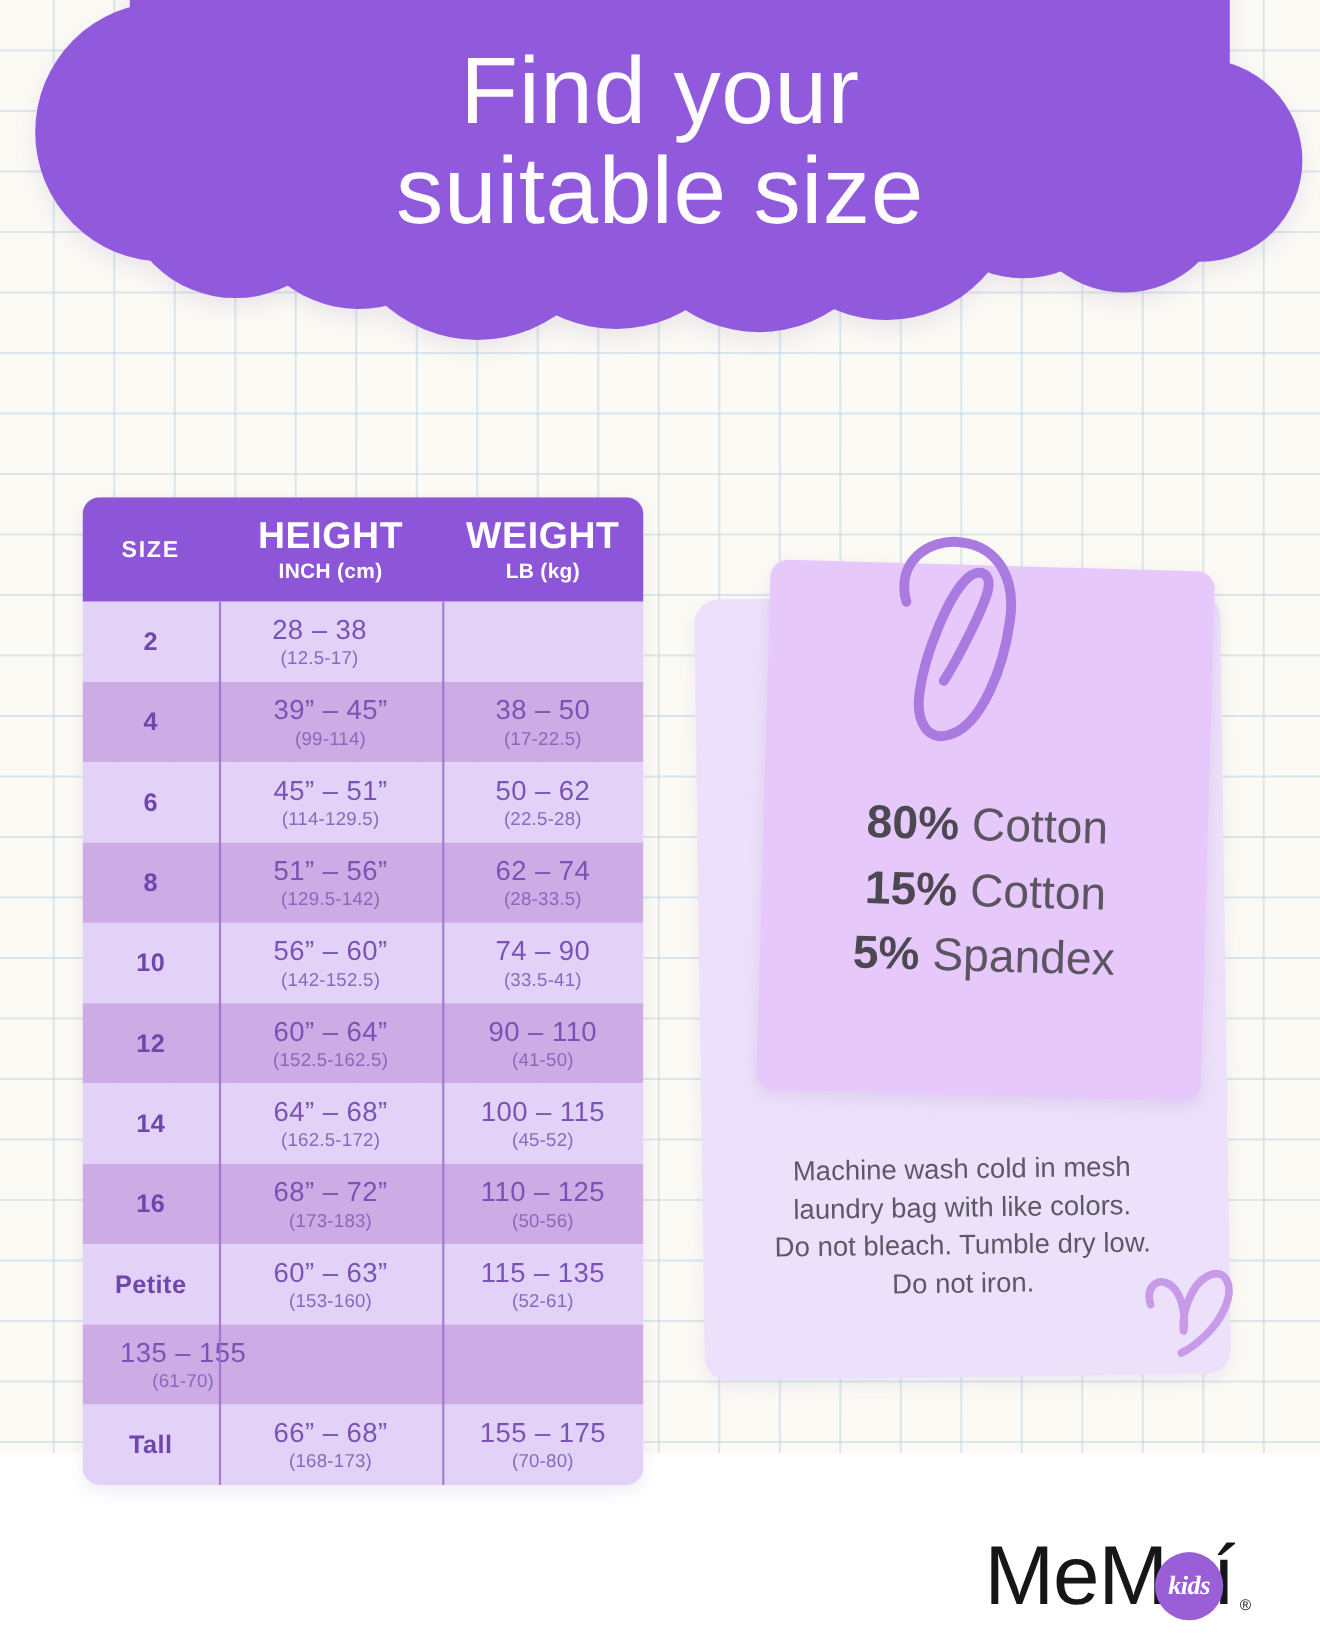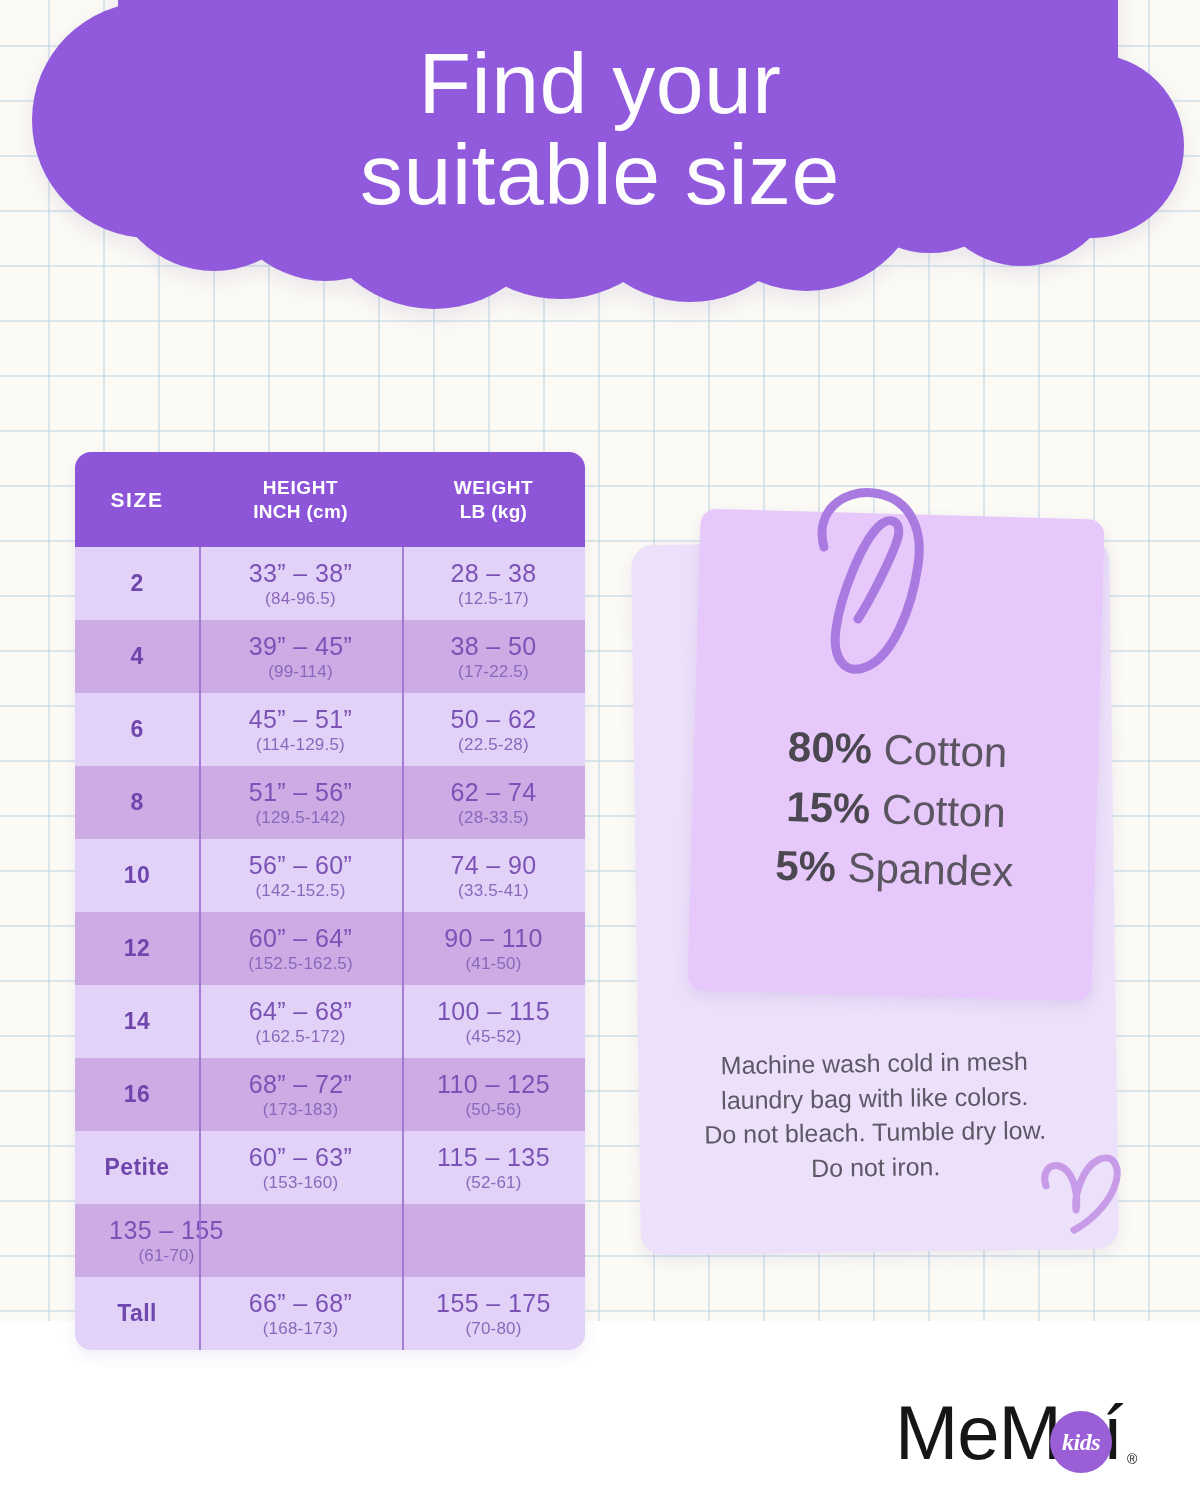--- a/index.html
+++ b/index.html
@@ -60,21 +60,21 @@
     text-align:center;
   }
   .c-size   { width:124px; }
   .c-height { width:203px; }
   .c-weight { width:183px; }
 
   
   .thead { background:#8d55d8; height:95px; }
   .thead .tcell { color:#ffffff; }
   .th-main {
-    font-size:19px; font-weight:bold; letter-spacing:0.6px;
+    font-size:34px; font-weight:bold; letter-spacing:0.6px;
   }
   .th-sub {
     font-size:19px; font-weight:bold; letter-spacing:0.3px; margin-top:2px;
   }
   .th-size { font-size:21px; font-weight:bold; letter-spacing:1.6px; }
 
   
   .tbody-row { height:73px; }
   .tbody-row.odd  { background:#e3d2f7; }
   .tbody-row.even { background:#cdabe4; }
@@ -216,24 +216,20 @@
         <div class="th-main">WEIGHT</div>
         <div class="th-sub">LB (kg)</div>
       </div>
     </div>
 
     <div id="table-body">
         <div class="trow tbody-row odd">
           <div class="tcell c-size">
             <div class="cell-label">2</div>
           </div>
-          <div class="tcell c-height">
-            <div class="cell-main">33” – 38”</div>
-            <div class="cell-sub">(84-96.5)</div>
-          </div>
           <div class="tcell c-weight">
             <div class="cell-main">28 – 38</div>
             <div class="cell-sub">(12.5-17)</div>
           </div>
         </div>
         <div class="trow tbody-row even">
           <div class="tcell c-size">
             <div class="cell-label">4</div>
           </div>
           <div class="tcell c-height">

